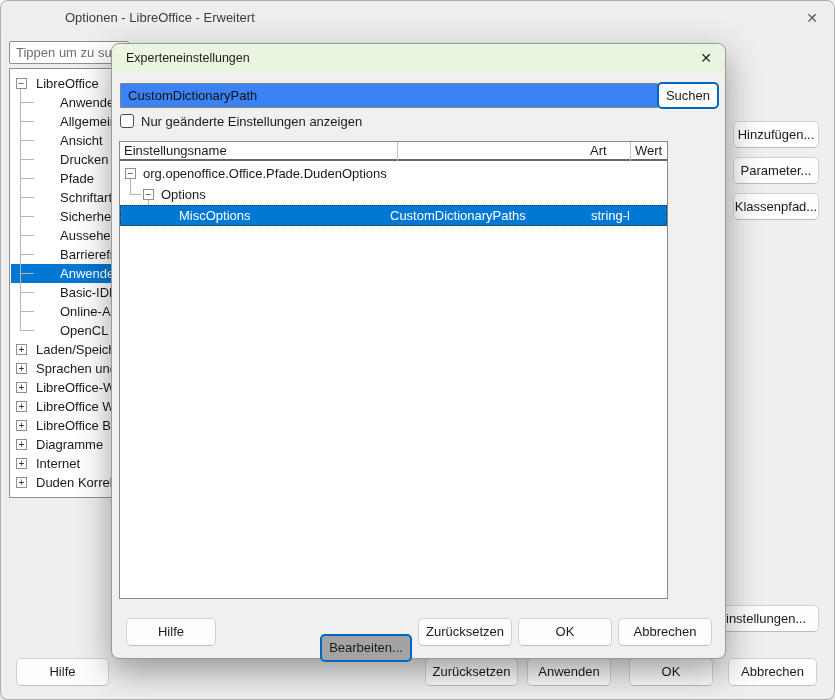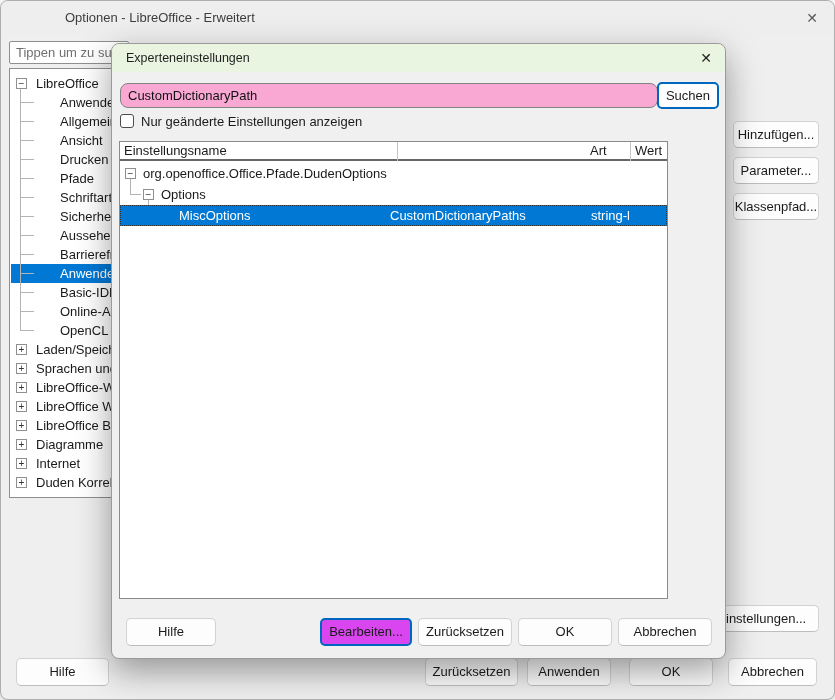--- a/index.html
+++ b/index.html
@@ -35,21 +35,21 @@
   .footbtn{height:28px;line-height:26px;top:657px;}
   
   .dialog{position:absolute;left:110px;top:42px;width:615px;height:616px;background:#f0f0f0;
     border:1px solid #9a9a9a;border-radius:8px;box-shadow:0 12px 34px rgba(0,0,0,.38);z-index:10;}
   .dlg-titlebar{position:absolute;left:0;top:0;right:0;height:28px;background:#e9f4e1;
     border-radius:8px 8px 0 0;}
   .dlg-titlebar .title{position:absolute;left:14px;top:0;line-height:28px;font-size:12.5px;color:#1f1f1f;}
   .dlg-close{position:absolute;right:8px;top:3px;width:22px;height:22px;text-align:center;line-height:22px;
     font-size:14px;color:#222;}
   .dlg-search{position:absolute;left:8px;top:39px;width:538px;height:25px;border:1px solid #838383;
-    border-radius:8px;background:#f9a8d4;font-size:13px;padding:0 7px;color:#111;
+    border-radius:1px;background:#3b82f6;font-size:13px;padding:0 7px;color:#111;
     font-family:"Liberation Sans","DejaVu Sans",sans-serif;}
   .dlg-searchbtn{left:545px;top:38px;width:62px;height:27px;line-height:23px;border:2px solid #0067c0;
     background:#fdfdfd;border-radius:5px;}
   .cbrow{position:absolute;left:8px;top:69px;height:17px;}
   .cbox{position:absolute;left:0;top:1px;width:14px;height:14px;border:1px solid #4c4c4c;border-radius:3px;
     background:#fff;}
   .cblabel{position:absolute;left:21px;top:0;line-height:17px;font-size:13px;color:#1a1a1a;white-space:nowrap;}
   
   .settings{position:absolute;left:7px;top:97px;width:549px;height:458px;background:#fff;
     border:1px solid #8a8a8a;overflow:hidden;}
@@ -57,21 +57,21 @@
   .th{position:absolute;top:0;height:19px;line-height:18px;font-size:13px;color:#1a1a1a;
     padding-left:4px;border-right:1px solid #c4c4c4;overflow:hidden;white-space:nowrap;}
   .srow{position:absolute;left:0;right:0;height:21px;font-size:13px;color:#1a1a1a;}
   .srow .cell{position:absolute;top:0;line-height:21px;white-space:nowrap;}
   .srow.sel{background:#0078d4;color:#fff;outline:1px dotted #333;outline-offset:-1px;}
   .sbox{position:absolute;width:11px;height:11px;background:#fff;border:1px solid #8f8f8f;
     font-size:10px;line-height:9px;text-align:center;color:#333;}
   .lcon{position:absolute;border-left:1px solid #b4b4b4;border-bottom:1px solid #b4b4b4;}
   
   .dlgbtn{top:574px;height:28px;line-height:26px;}
-  .btn.focus-blue{border:2px solid #0067c0;line-height:24px;background:#d946ef;}
+  .btn.focus-blue{border:2px solid #0067c0;line-height:24px;background:#a3a3a3;margin-top:16px;}
 </style>
 </head>
 <body>
 
 <div class="window">
   <div class="titlebar">
     <span class="title">Optionen - LibreOffice - Erweitert</span>
     <span class="win-close">✕</span>
   </div>
 

